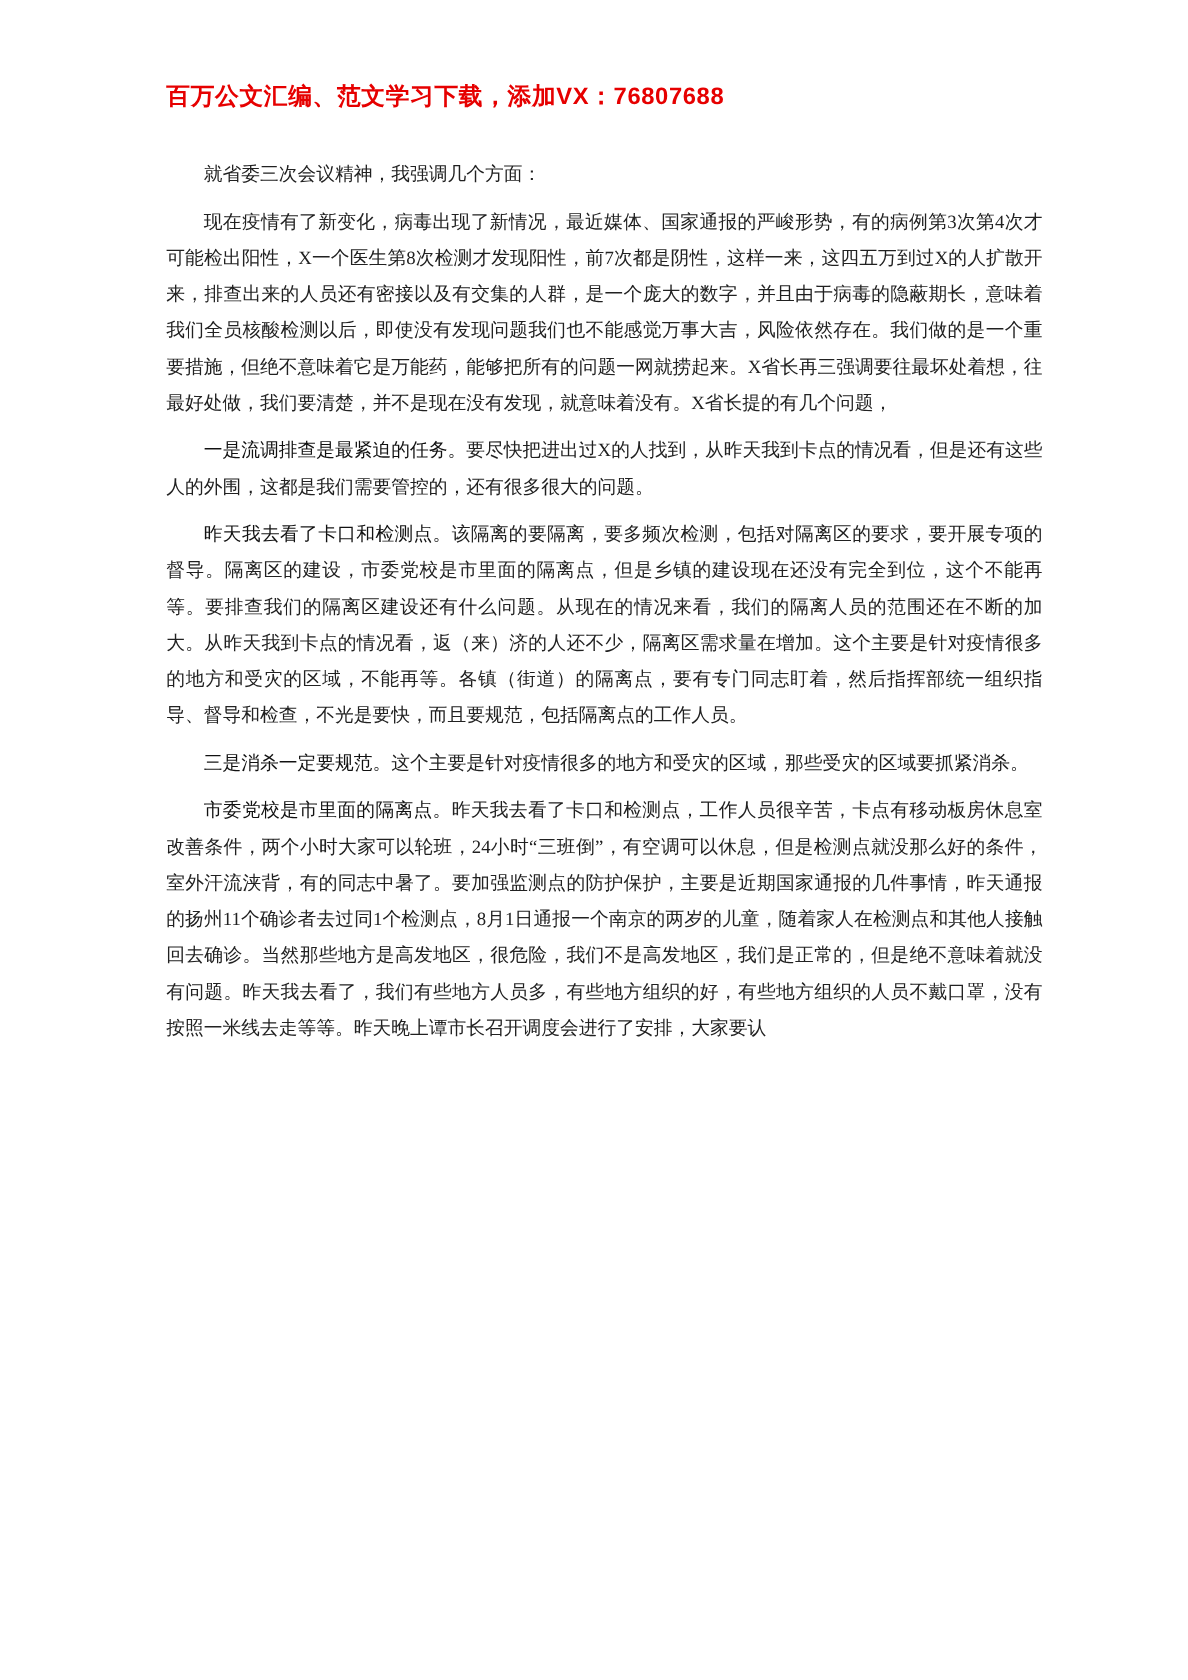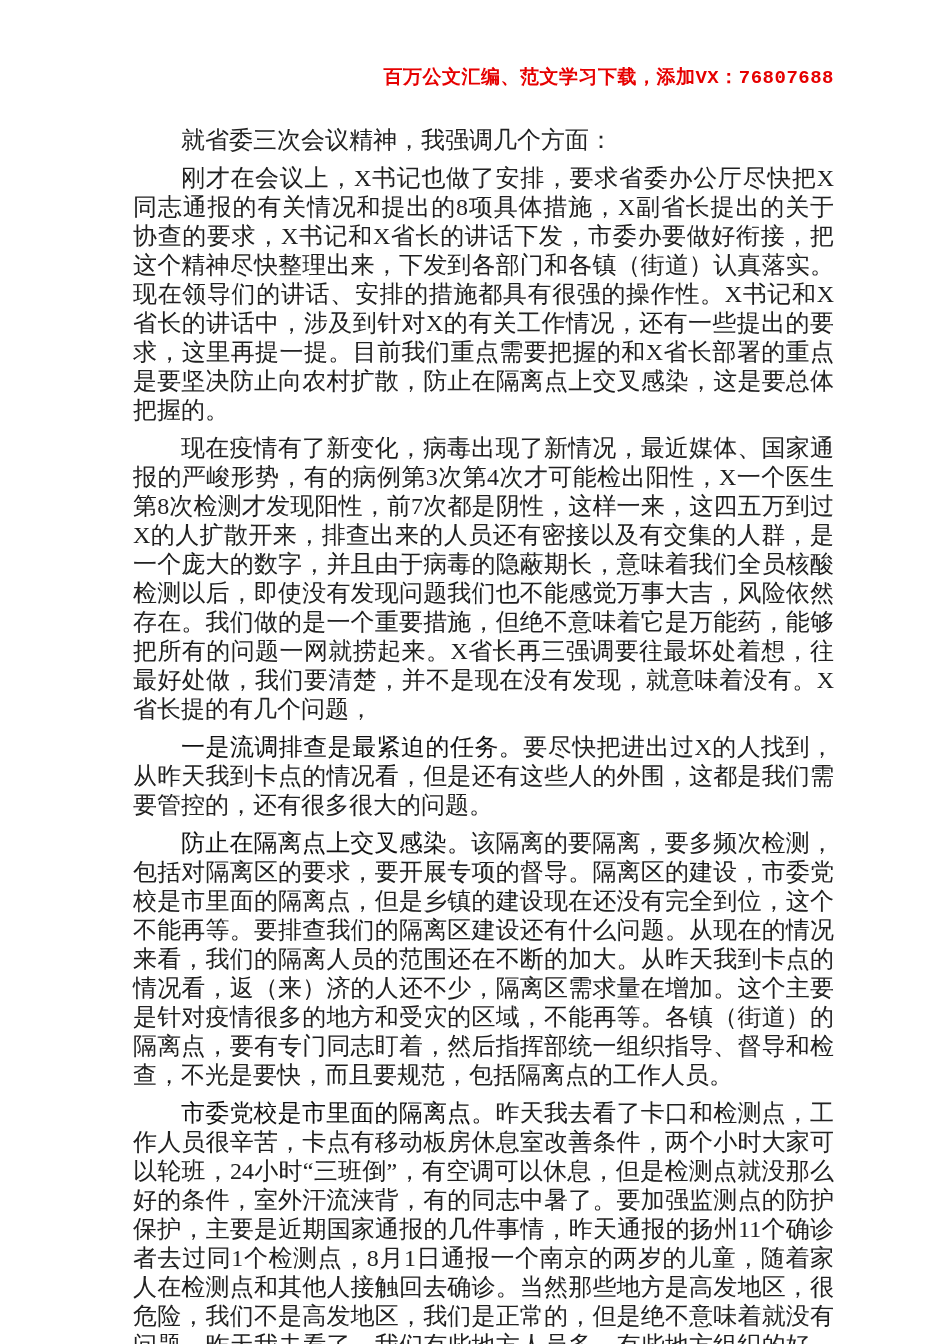--- a/index.html
+++ b/index.html
@@ -12,33 +12,33 @@
     width: 950px;
     min-height: 1344px;
     margin: 0 auto;
     background: #ffffff;
     box-sizing: border-box;
     padding: 64px 116px 60px 133px;
     font-family: "Liberation Serif", "DejaVu Serif", serif;
     color: #212121;
   }
   .notice {
-    text-align: right;
+    text-align: left;
     color: #e60000;
     font-size: 19px;
     font-weight: 700;
     letter-spacing: 0.5px;
     margin: 0 0 36px 0;
-    font-family: Liberation Mono, monospace;
+    font-family: Liberation Sans, sans-serif;
   }
   .doc-body {
     width: 701px;
   }
   .para {
-    font-size: 24px;
+    font-size: 15px;
     line-height: 29px;
     text-align: justify;
     text-indent: 2em;
     margin: 0 0 9px 0;
     word-break: break-all;
   }
   .para.bold {
     font-weight: 700;
     color: #111111;
   }
@@ -52,25 +52,25 @@
 
 <div class="page">
 
   <div class="notice">百万公文汇编、范文学习下载，添加VX：76807688</div>
 
   <div class="doc-body">
 
     <p class="para">就省委三次会议精神，我强调几个方面：</p>
 
 
-    <p class="para">刚才在会议上，X书记也做了安排，要求省委办公厅尽快把X同志通报的有关情况和提出的8项具体措施，X副省长提出的关于协查的要求，X书记和X省长的讲话下发，市委办要做好衔接，把这个精神尽快整理出来，下发到各部门和各镇（街道）认真落实。现在领导们的讲话、安排的措施都具有很强的操作性。X书记和X省长的讲话中，涉及到针对X的有关工作情况，还有一些提出的要求，这里再提一提。目前我们重点需要把握的和X省长部署的重点是要坚决防止向农村扩散，防止在隔离点上交叉感染，这是要总体把握的。</p>
 
     <p class="para">现在疫情有了新变化，病毒出现了新情况，最近媒体、国家通报的严峻形势，有的病例第3次第4次才可能检出阳性，X一个医生第8次检测才发现阳性，前7次都是阴性，这样一来，这四五万到过X的人扩散开来，排查出来的人员还有密接以及有交集的人群，是一个庞大的数字，并且由于病毒的隐蔽期长，意味着我们全员核酸检测以后，即使没有发现问题我们也不能感觉万事大吉，风险依然存在。我们做的是一个重要措施，但绝不意味着它是万能药，能够把所有的问题一网就捞起来。X省长再三强调要往最坏处着想，往最好处做，我们要清楚，并不是现在没有发现，就意味着没有。X省长提的有几个问题，</p>
 
     <p class="para"><span class="lead">一是流调排查是最紧迫的任务。</span><span>要尽快把进出过X的人找到，从昨天我到卡点的情况看，但是还有这些人的外围，这都是我们需要管控的，还有很多很大的问题。</span></p>
 
-    <p class="para"><span class="lead">防止在隔离点上交叉感染。</span><span>该隔离的要隔离，要多频次检测，包括对隔离区的要求，要开展专项的督导。隔离区的建设，市委党校是市里面的隔离点，但是乡镇的建设现在还没有完全到位，这个不能再等。要排查我们的隔离区建设还有什么问题。从现在的情况来看，我们的隔离人员的范围还在不断的加大。从昨天我到卡点的情况看，返（来）济的人还不少，隔离区需求量在增加。这个主要是针对疫情很多的地方和受灾的区域，不能再等。各镇（街道）的隔离点，要有专门同志盯着，然后指挥部统一组织指导、督导和检查，不光是要快，而且要规范，包括隔离点的工作人员。</span></p>
+    <p class="para"><span class="lead">昨天我去看了卡口和检测点。</span><span>该隔离的要隔离，要多频次检测，包括对隔离区的要求，要开展专项的督导。隔离区的建设，市委党校是市里面的隔离点，但是乡镇的建设现在还没有完全到位，这个不能再等。要排查我们的隔离区建设还有什么问题。从现在的情况来看，我们的隔离人员的范围还在不断的加大。从昨天我到卡点的情况看，返（来）济的人还不少，隔离区需求量在增加。这个主要是针对疫情很多的地方和受灾的区域，不能再等。各镇（街道）的隔离点，要有专门同志盯着，然后指挥部统一组织指导、督导和检查，不光是要快，而且要规范，包括隔离点的工作人员。</span></p>
 
+    <p class="para"><span class="lead">三是消杀一定要规范。</span><span>这个主要是针对疫情很多的地方和受灾的区域，那些受灾的区域要抓紧消杀。</span></p>
 
     <p class="para"><span class="lead">市委党校是市里面的隔离点。</span><span>昨天我去看了卡口和检测点，工作人员很辛苦，卡点有移动板房休息室改善条件，两个小时大家可以轮班，24小时“三班倒”，有空调可以休息，但是检测点就没那么好的条件，室外汗流浃背，有的同志中暑了。要加强监测点的防护保护，主要是近期国家通报的几件事情，昨天通报的扬州11个确诊者去过同1个检测点，8月1日通报一个南京的两岁的儿童，随着家人在检测点和其他人接触回去确诊。当然那些地方是高发地区，很危险，我们不是高发地区，我们是正常的，但是绝不意味着就没有问题。昨天我去看了，我们有些地方人员多，有些地方组织的好，有些地方组织的人员不戴口罩，没有按照一米线去走等等。昨天晚上谭市长召开调度会进行了安排，大家要认</span></p>
 
   </div>
 </div>
 
 </body></html>

